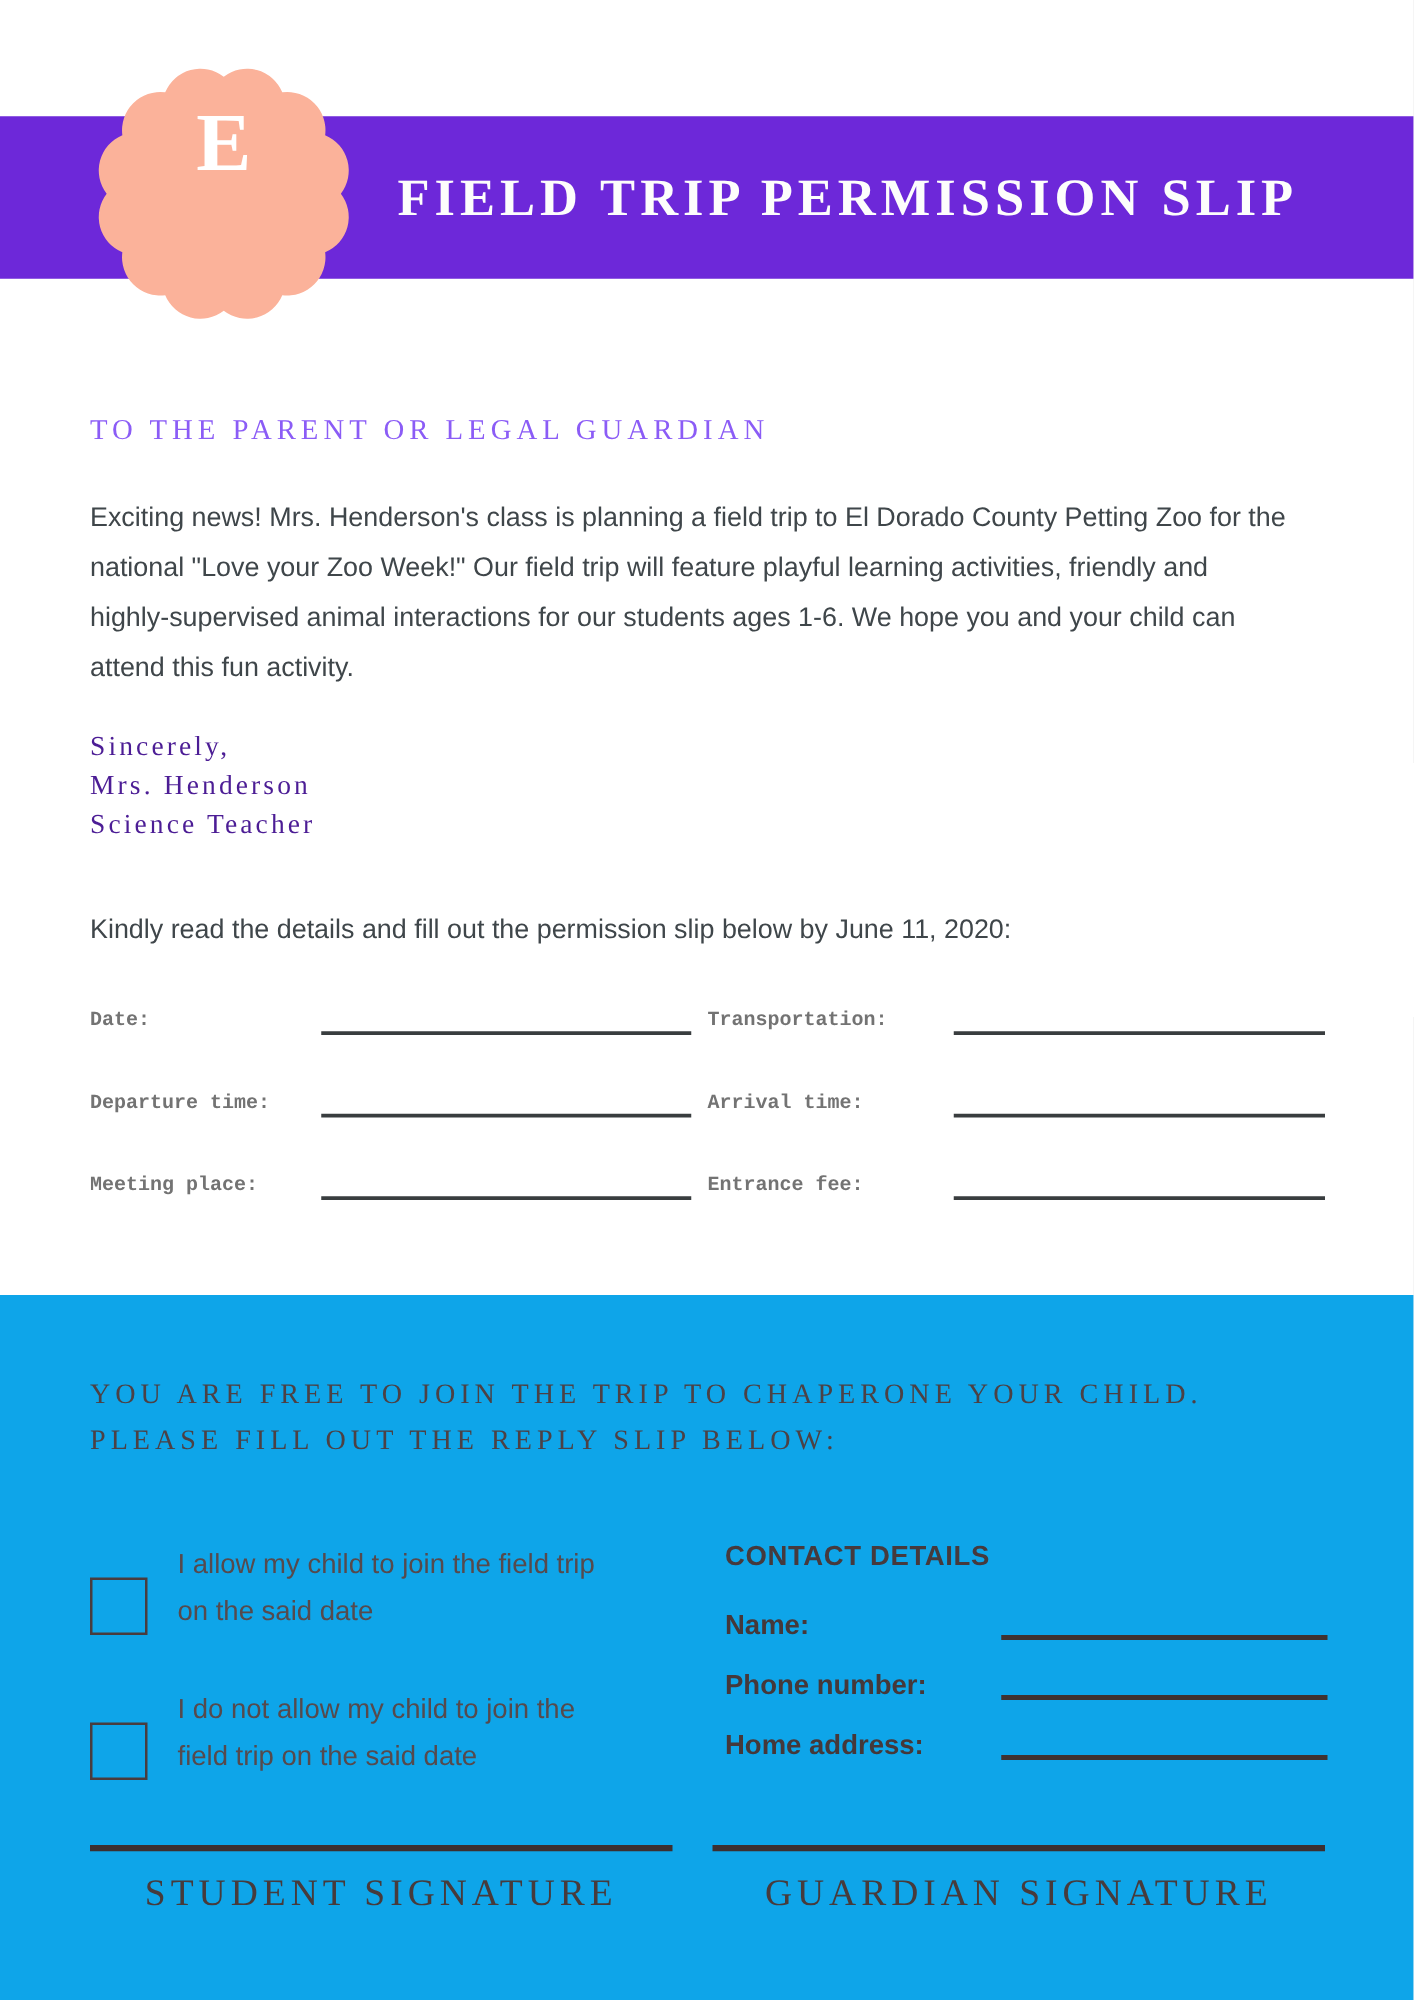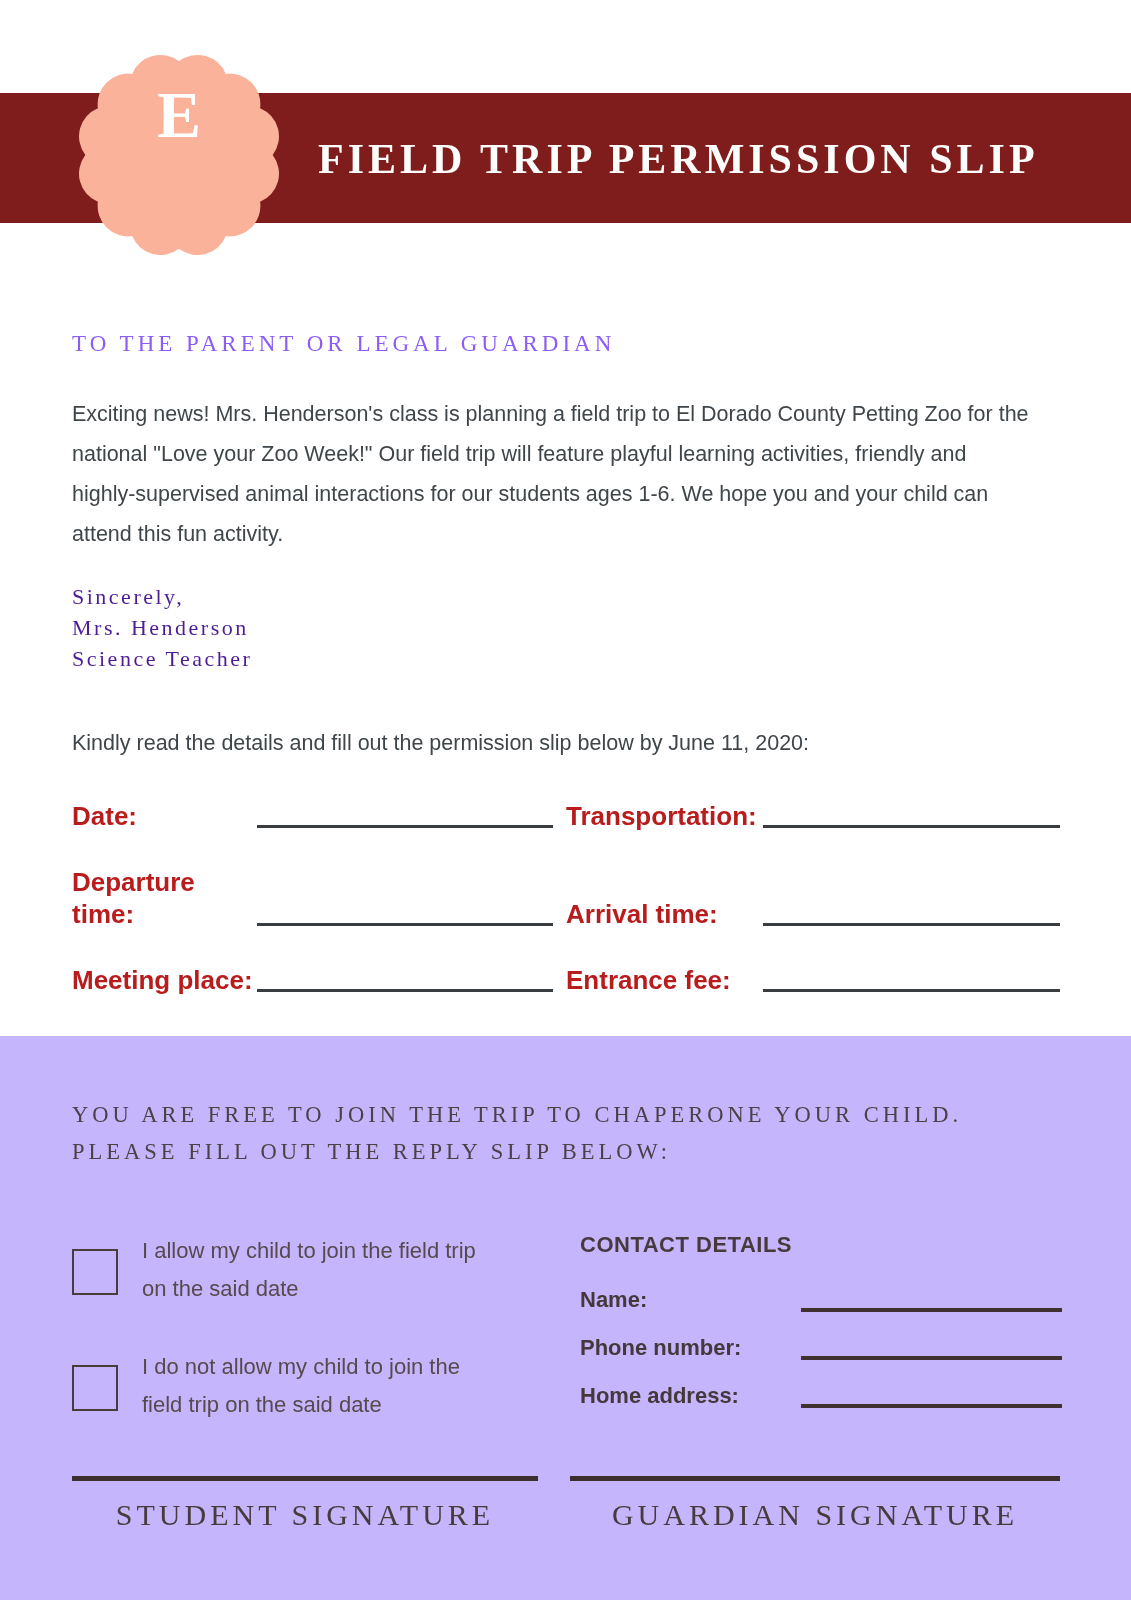--- a/index.html
+++ b/index.html
@@ -5,21 +5,21 @@
   * { margin:0; padding:0; box-sizing:border-box; }
   html,body { background:#e8e8e8; }
   .page {
     position:relative; width:1131px; height:1600px; margin:0 auto;
     background:#ffffff; overflow:hidden;
     font-family:"Liberation Sans", sans-serif;
   }
   
   .banner {
     position:absolute; left:0; top:93px; width:1131px; height:130px;
-    background:#7f1d1d;
+    background:#6d28d9;
   }
   .page-title {
     position:absolute; left:318px; top:0; height:130px; line-height:132px;
     font-family:"Liberation Serif", serif; font-size:42px; letter-spacing:4px;
     color:#fdfdfc; white-space:nowrap;
   }
   .badge { position:absolute; left:67px; top:43px; width:224px; height:224px; }
   .badge svg { position:absolute; left:0; top:0; }
   .badge-initial {
     position:absolute; left:0; top:34px; width:224px; text-align:center;
@@ -48,38 +48,39 @@
     position:absolute; left:72px; top:731px; width:960px;
     font-size:21.5px; color:#3f464a;
   }
   
   .details-grid {
     position:absolute; left:72px; top:800px; width:988px;
     display:grid; grid-template-columns:481px 494px; column-gap:13px; row-gap:34px;
   }
   .field { display:flex; align-items:flex-end; }
   .field .field-label {
-    font-size:26px; font-weight:bold; color:#b91c1c; line-height:32px;
+    font-size:16px; font-weight:bold; color:#737373; line-height:32px;
     flex:0 0 auto;
+    font-family:Liberation Mono, monospace;
   }
   .field .field-blank { flex:1 1 auto; border-bottom:3px solid #393d3f; margin-bottom:4px; height:26px; }
   .col-left .field-label  { width:185px; }
   .col-right .field-label { width:197px; }
   
   .reply-section {
     position:absolute; left:0; top:1036px; width:1131px; height:564px;
-    background:#c4b5fd;
+    background:#0ea5e9;
   }
   .reply-heading {
     position:absolute; left:72px; top:60px; width:990px;
     font-family:"Liberation Serif", serif; font-weight:normal;
     font-size:22.5px; letter-spacing:4px; line-height:37px; color:#4c4145;
   }
   .checkbox-list { position:absolute; left:72px; top:196px; display:flex; flex-direction:column; gap:40px; }
-  .checkbox-item { display:flex; align-items:center; }
+  .checkbox-item { display:flex; align-items:flex-end; }
   .checkbox-box {
     width:46px; height:46px; border:2px solid #493c3e; background:transparent;
     margin-top:4px; flex:0 0 auto; cursor:pointer;
   }
   .checkbox-label {
     margin-left:24px; width:360px;
     font-size:22px; line-height:38px; color:#564a4d;
   }
   .contact-block { position:absolute; left:580px; top:196px; width:482px; }
   .contact-heading { font-size:22px; font-weight:bold; color:#463a3d; letter-spacing:0.5px; }

